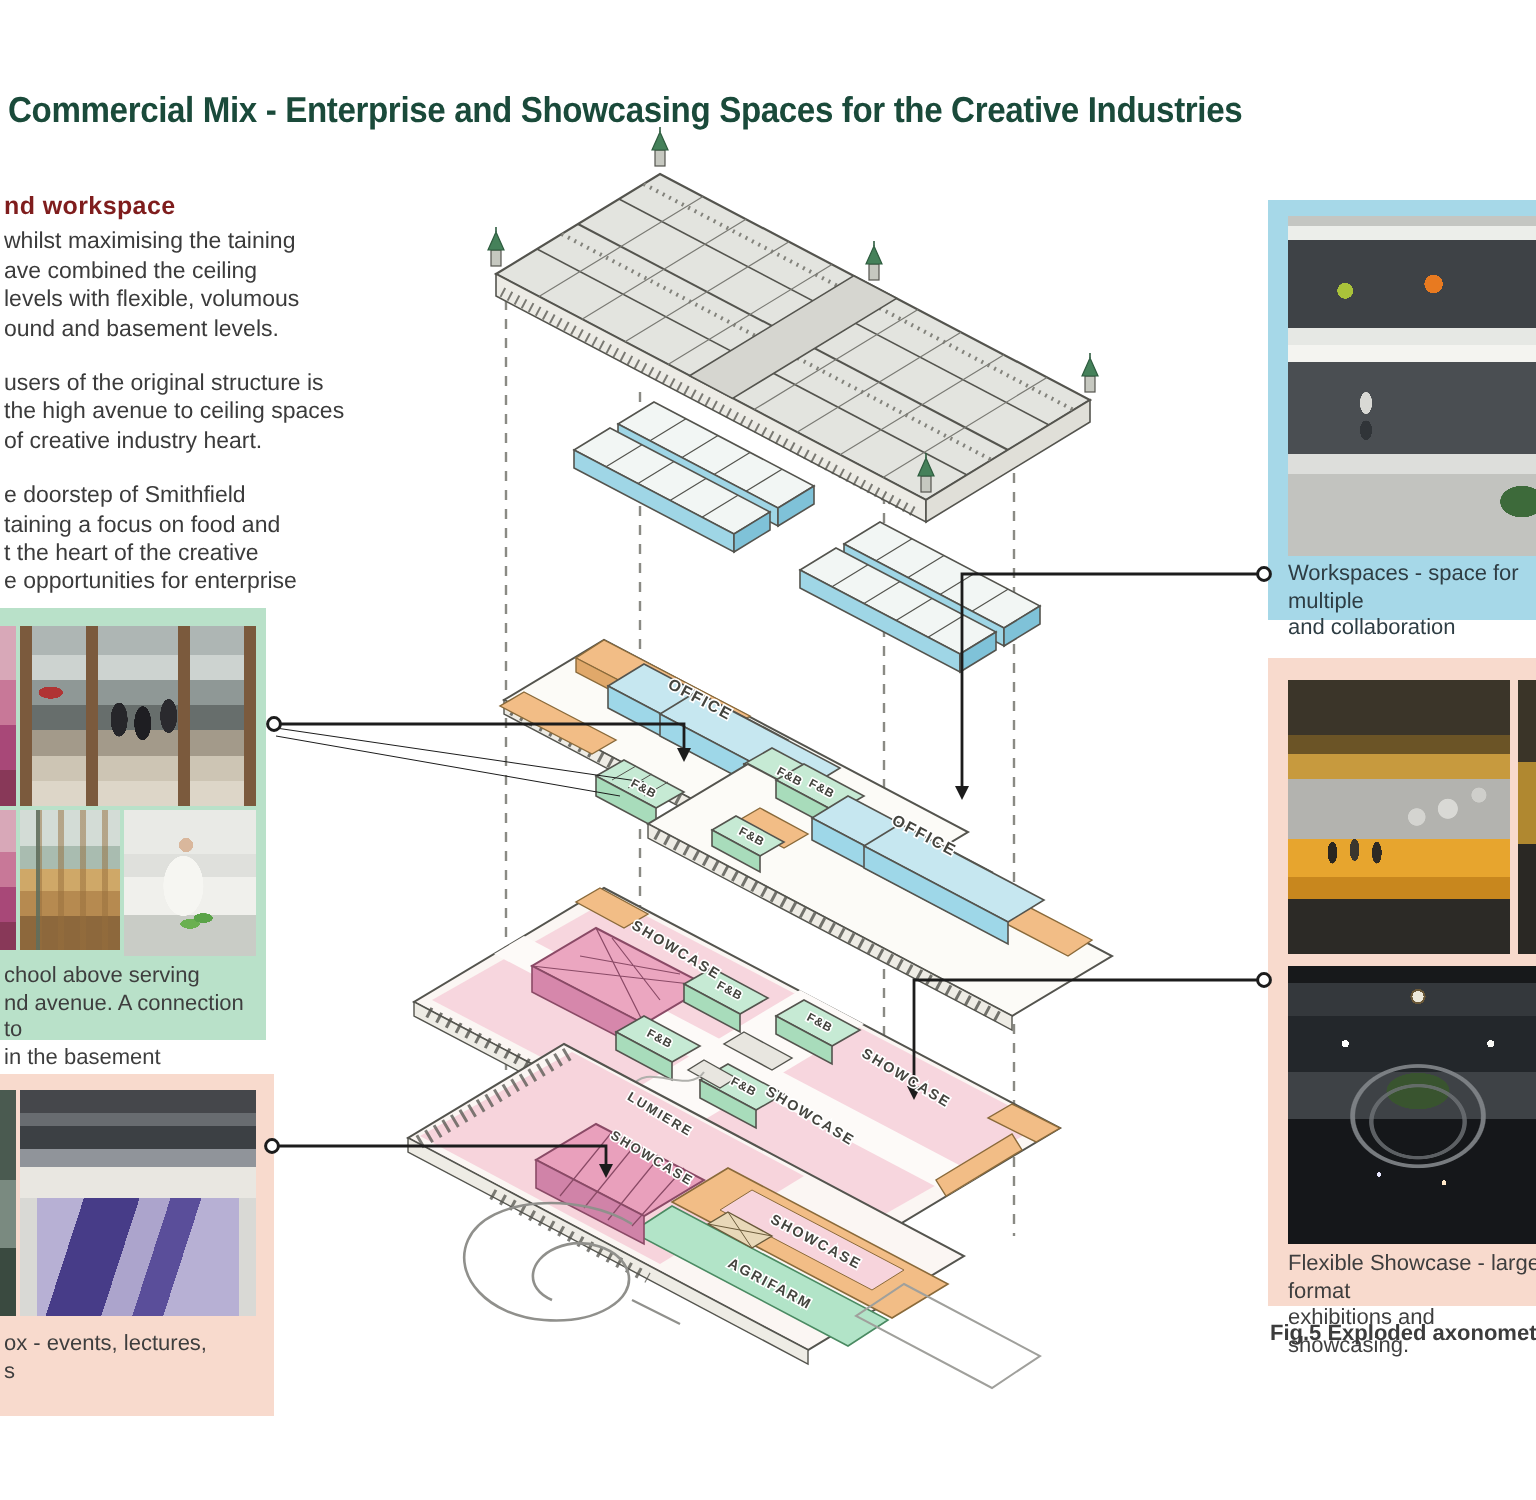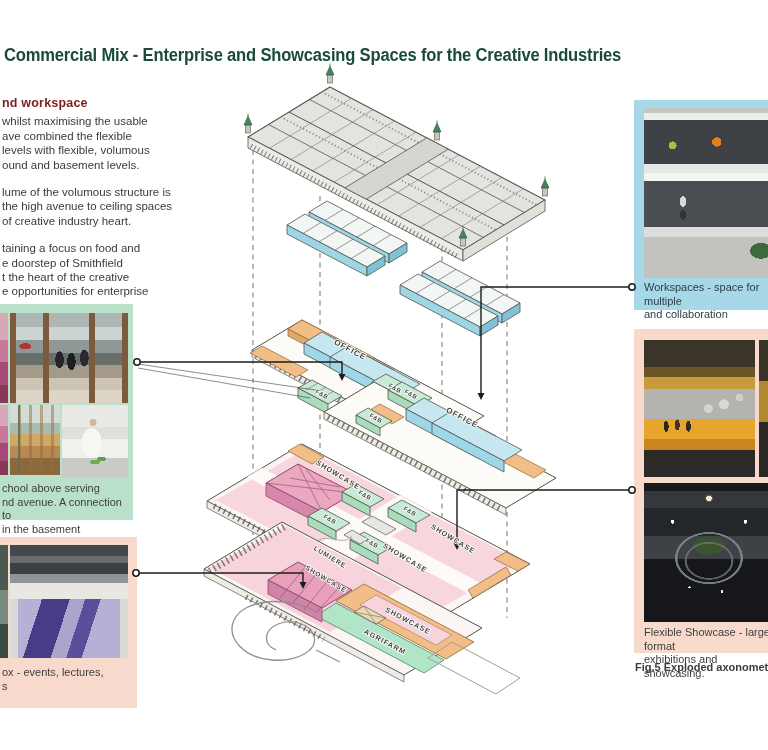--- a/index.html
+++ b/index.html
@@ -89,33 +89,33 @@
 </head>
 <body>
 
 <div class="page">
 
   <div class="abs title">Commercial Mix - Enterprise and Showcasing Spaces for the Creative Industries</div>
 
   <div class="abs left-text">
     <div class="left-heading">nd workspace</div>
     <div class="para">
-      <div>whilst maximising the usable</div>
-      <div>ave combined the flexible</div>
+      <div>whilst maximising the taining</div>
+      <div>ave combined the ceiling</div>
       <div>levels with flexible, volumous</div>
       <div>ound and basement levels.</div>
     </div>
     <div class="para">
-      <div>lume of the volumous structure is</div>
+      <div>users of the original structure is</div>
       <div>the high avenue to ceiling spaces</div>
       <div>of creative industry heart.</div>
     </div>
     <div class="para">
+      <div>e doorstep of Smithfield</div>
       <div>taining a focus on food and</div>
-      <div>e doorstep of Smithfield</div>
       <div>t the heart of the creative</div>
       <div>e opportunities for enterprise</div>
     </div>
   </div>
 
   <div class="panel panel-mint" style="left:-20px;top:304px;width:153px;height:216px;">
     <div class="ph ph-strip-pink" style="left:20px;top:9px;width:8px;height:90px;"></div>
     <div class="ph ph-kitchen" style="left:30px;top:9px;width:118px;height:90px;"></div>
     <div class="ph ph-strip-pink" style="left:20px;top:101px;width:8px;height:70px;"></div>
     <div class="ph ph-restaurant" style="left:30px;top:101px;width:50px;height:70px;"></div>

